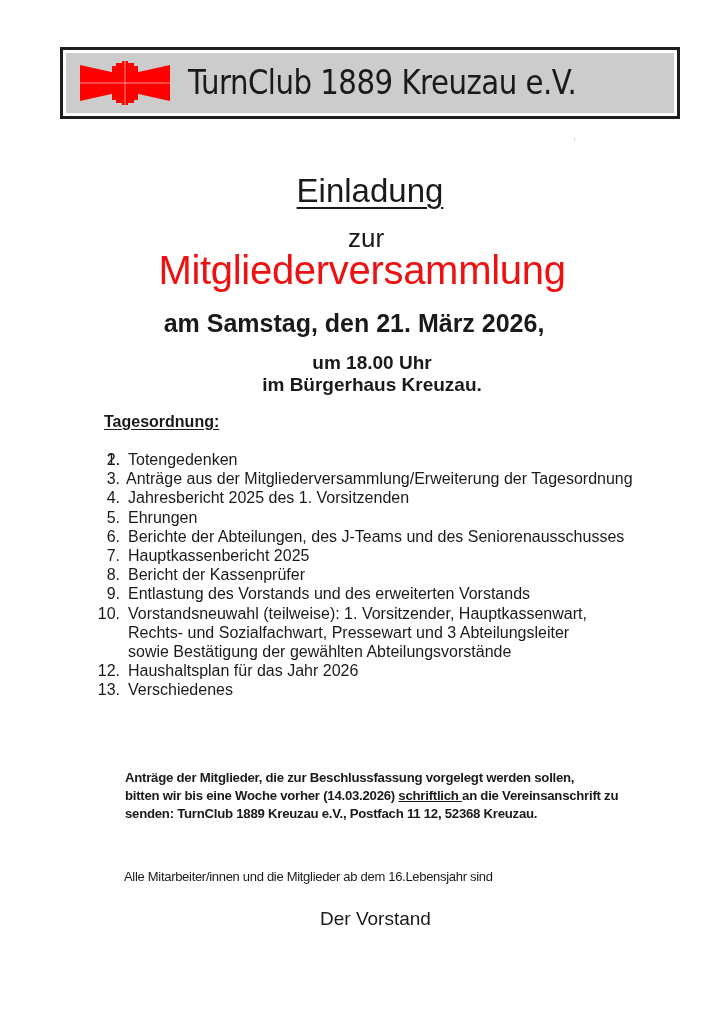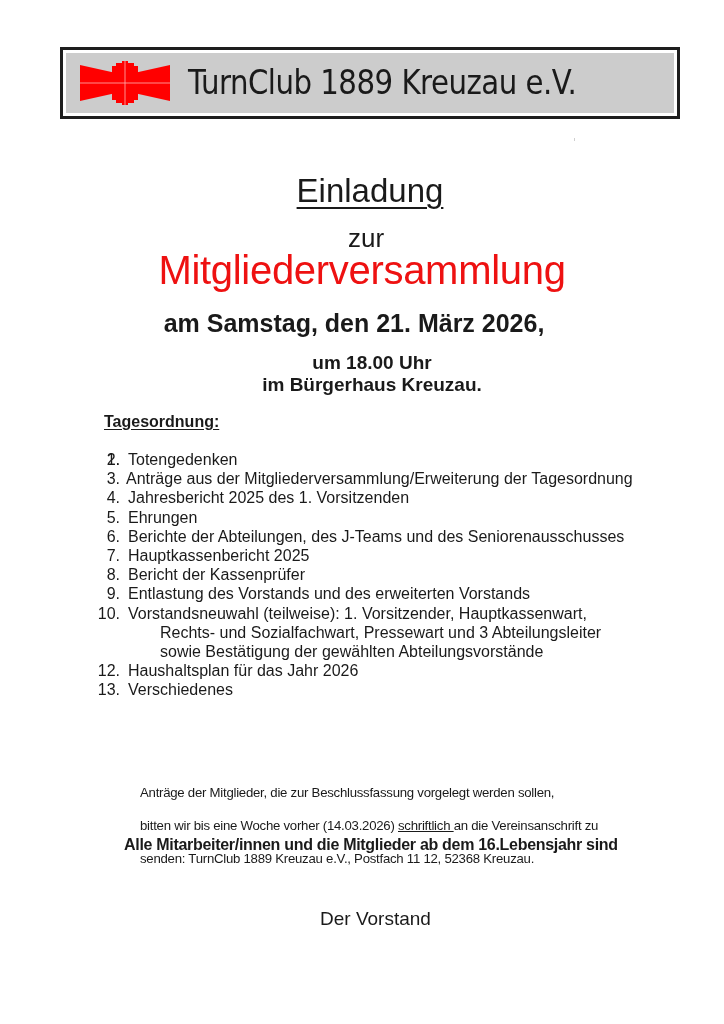--- a/index.html
+++ b/index.html
@@ -122,45 +122,45 @@
       white-space: nowrap;
     }
     .agenda .num {
       position: absolute;
       left: 0;
       width: 36px;
       text-align: right;
     }
     .agenda .cont {
       display: block;
-      margin-left: 32px;
     }
     .notice {
       position: absolute;
       left: 124px;
       top: 768px;
       font-size: 13.2px;
       line-height: 17px;
       width: 560px;
       letter-spacing: -0.25px;
     }
     .notice p {
-      margin: 16px;
-      white-space: nowrap;
+      margin: 1px;
+      white-space: nowrap;
+      font-weight: bold;
     }
     .u {
       text-decoration: underline;
     }
     .invite {
       position: absolute;
       left: 124px;
-      top: 836px;
-      font-size: 16px;
+      top: 868px;
+      font-size: 13px;
       line-height: 17.5px;
-      font-weight: bold;
+      font-weight: normal;
       letter-spacing: -0.3px;
     }
     .invite p {
       margin: 0;
       white-space: nowrap;
     }
     .signature {
       position: absolute;
       left: 320px;
       top: 908px;

